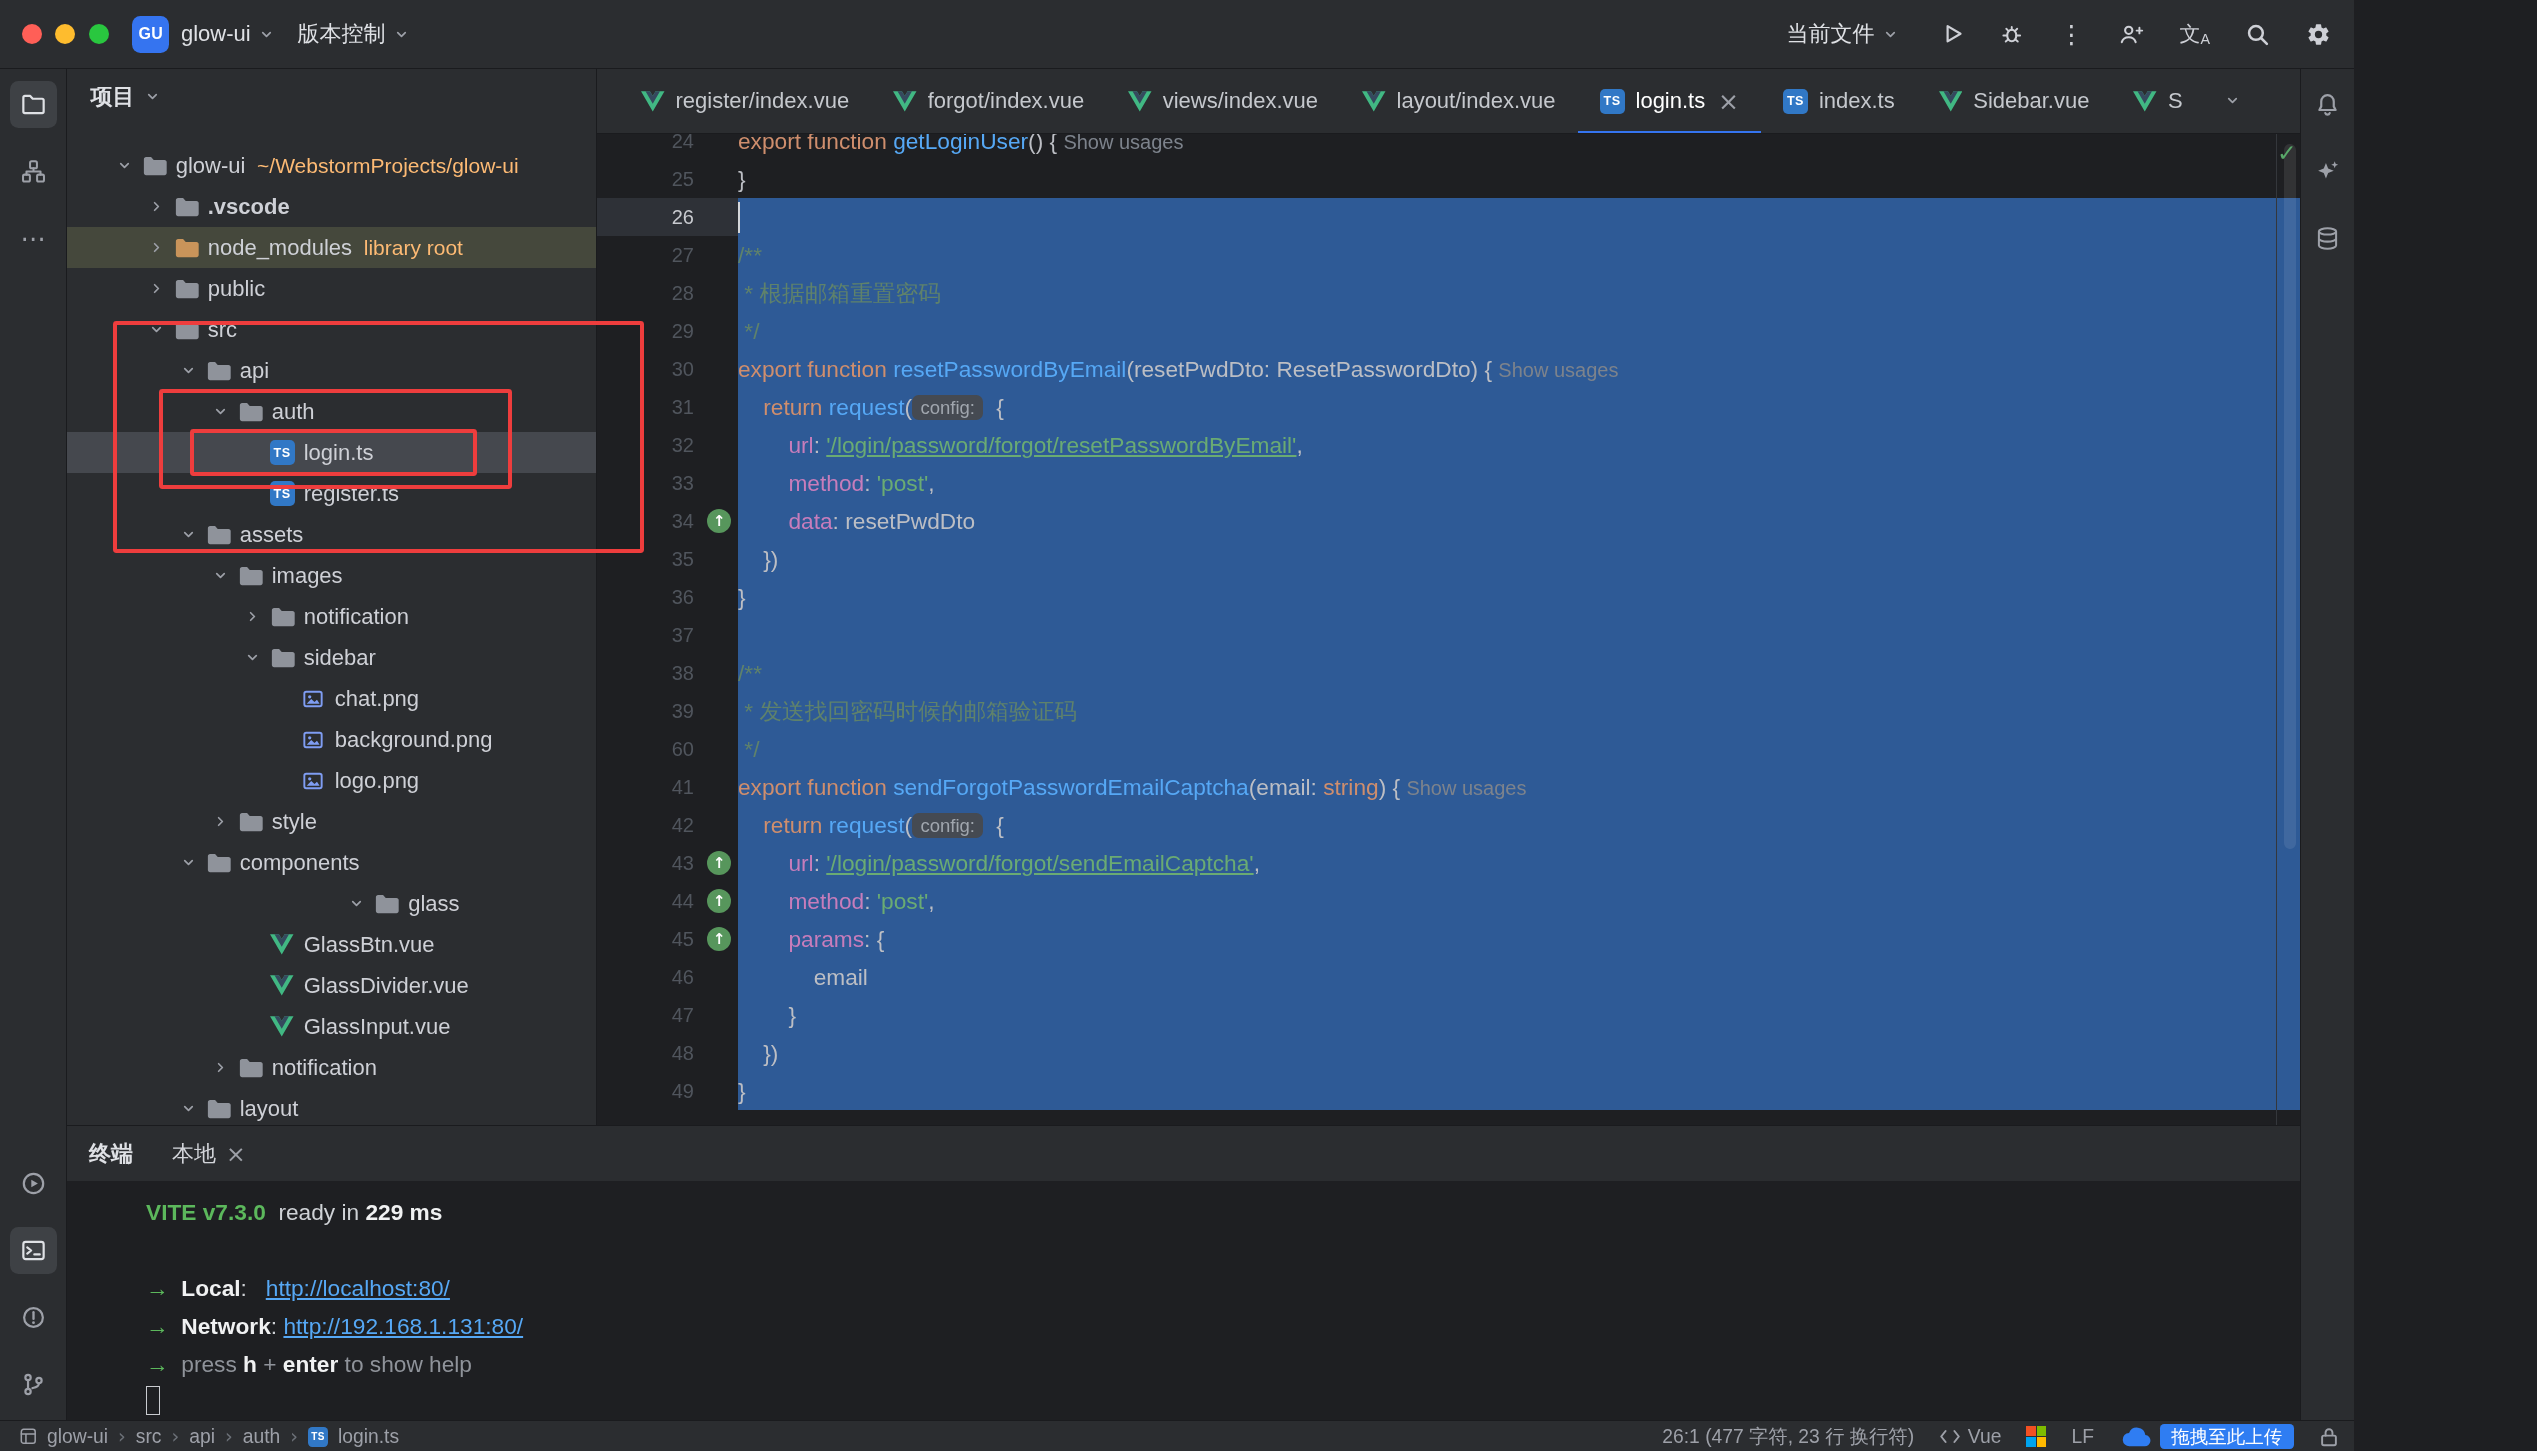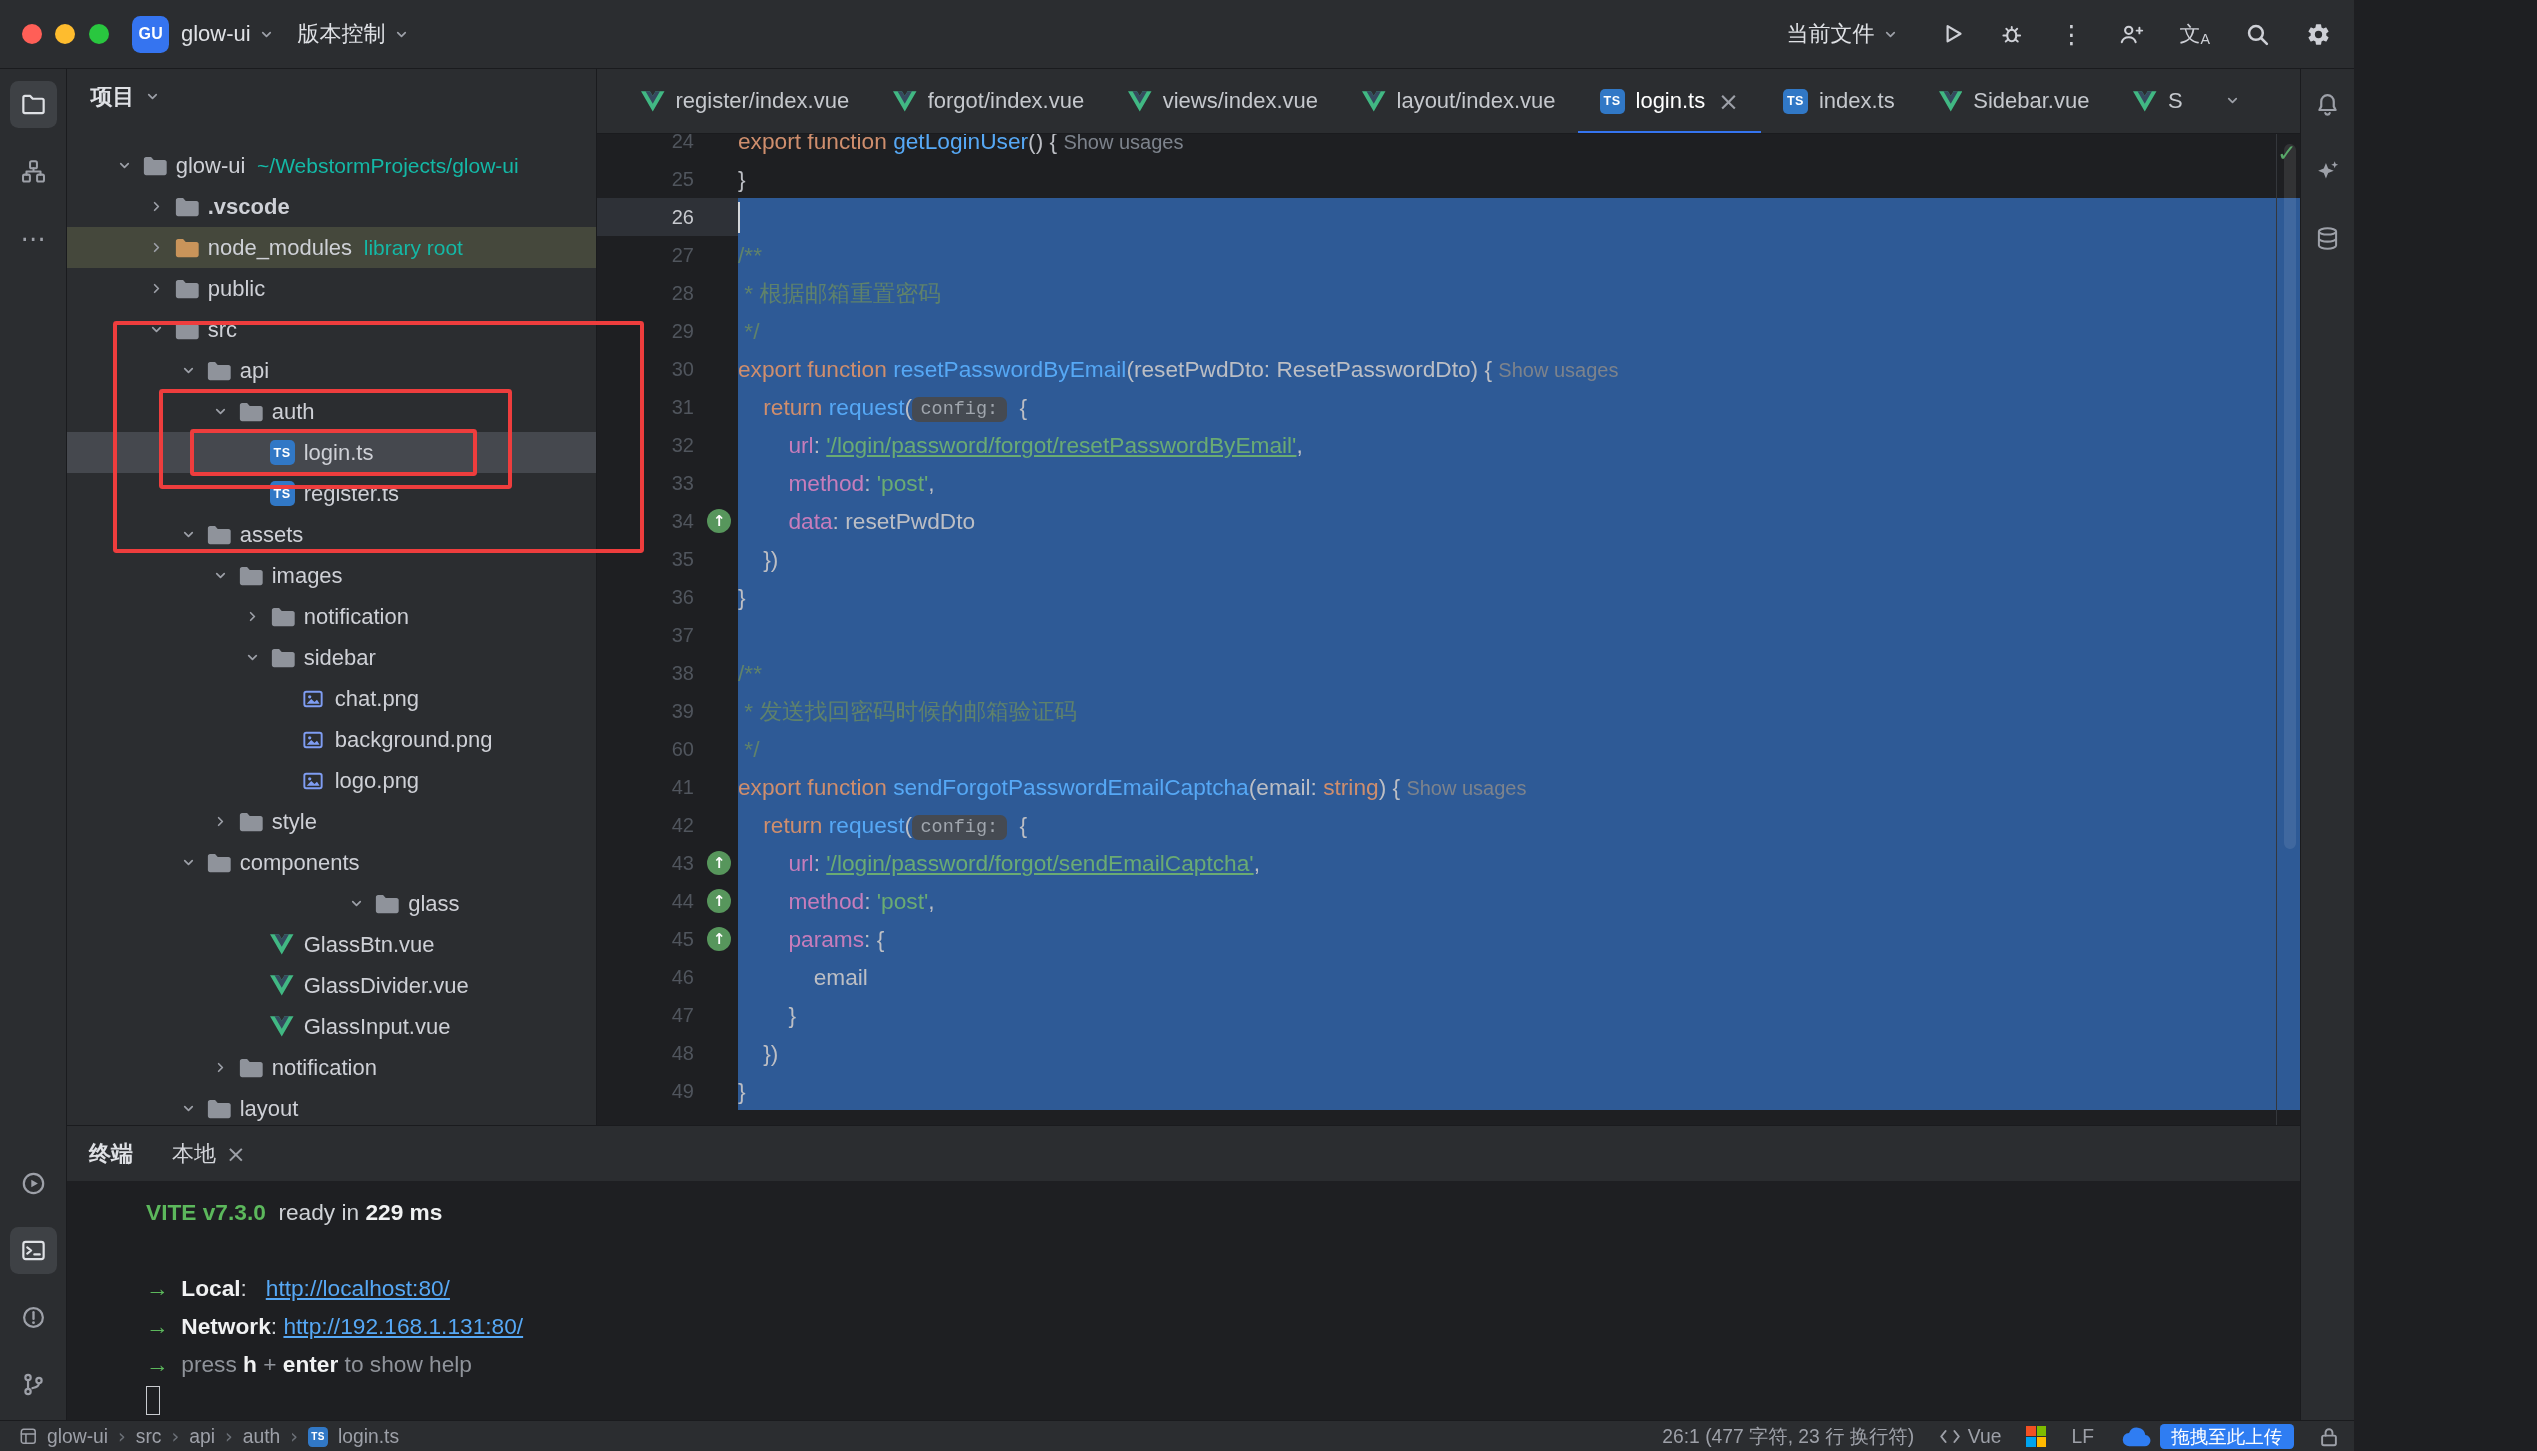--- a/index.html
+++ b/index.html
@@ -40,21 +40,21 @@
   .panel-header{height:55px;display:flex;align-items:center;gap:10px;padding-left:23.5px;color:#dfe1e5;
     font-size:22px;font-weight:600}
   .panel-header .chev-sm{color:#9da0a8}
   .tree{margin-top:21px}
   .trow{height:41px;display:flex;align-items:center;font-size:22px;color:#ced0d6;cursor:pointer;white-space:nowrap}
   .trow.selected{background:#45484e}
   .trow.excluded{background:#45483c}
   .chev,.chev-spacer{width:30px;min-width:30px;display:inline-flex;justify-content:center;color:#9da0a8}
   .chev.closed svg{transform:rotate(-90deg)}
   .t-icon{width:30px;min-width:30px;display:inline-flex;justify-content:center;margin-right:6.7px}
-  .t-sec{color:#14b8a6;margin-left:11.7px;font-size:21px}
+  .t-sec{color:#fdba74;margin-left:11.7px;font-size:21px}
   .ts-badge{display:inline-flex;align-items:center;justify-content:center;width:25px;height:25px;border-radius:5px;
     background:#3178c6;color:#fff;font-size:12.6px;font-weight:bold;letter-spacing:0.4px}
   .ts-badge.sm{width:20px;height:20px;font-size:10px;border-radius:4.2px}
 
   
   .editor-col{flex:1;display:flex;flex-direction:column;min-width:0}
   .tabbar{height:65px;background:#2b2d30;border-bottom:0.8px solid #1a1b1e;display:flex;align-items:stretch;
     padding-left:22px;position:relative;overflow:hidden}
   .tab{display:flex;align-items:center;gap:11px;padding:0 22px;color:#c5c8cd;font-size:22px;position:relative;
     cursor:pointer;white-space:nowrap}
@@ -75,21 +75,21 @@
   .gicon{position:absolute;right:6.7px;top:6.7px;width:24px;height:24px;border-radius:50%;background:#57965c;
     color:#fff;display:flex;align-items:center;justify-content:center;font-size:15px;font-weight:bold}
   .code-area{flex:1;position:relative;overflow:hidden}
   .code-lines{margin-top:-11.7px;position:relative}
   .code-line{height:38px;font-family:"DejaVu Sans Mono","Liberation Mono",monospace;font-size:22.7px;
     line-height:38px;white-space:pre;color:#bcbec4;position:relative}
   .code-line.sel{background-image:linear-gradient(#2e5a96,#2e5a96);background-size:1603px 100%;background-repeat:no-repeat}
   .tk-kw{color:#cf8e6d}.tk-fn{color:#56a8f5}.tk-prop{color:#c77dbb}.tk-str{color:#6aab73}
   .tk-strlink{color:#6aab73;text-decoration:underline}.tk-cmt{color:#5f826b}.tk-d{color:#bcbec4}
   .usage-hint{color:#7d838c;font-family:"Liberation Sans",sans-serif;font-size:20px}
-  .inlay-pill{display:inline-block;font-family:Liberation Mono, monospace;font-size:18.5px;line-height:25px;
+  .inlay-pill{display:inline-block;font-family:Liberation Sans, sans-serif;font-size:18.5px;line-height:25px;
     background:#454a52;color:#a0a6ae;border-radius:6.7px;padding:0 8.4px;margin-right:6.7px;vertical-align:1.7px}
   .caret-bar{position:absolute;left:0;top:3.4px;width:1.7px;height:31px;background:#d4d6da}
   .col-guide{position:absolute;top:0;bottom:0;left:1603px;width:0.8px;background:#3a3e45}
   .stripe-line{position:absolute;top:0;bottom:0;right:23.5px;width:0.8px;background:#34373c}
   .scroll-thumb{position:absolute;top:10px;right:4.2px;width:11.7px;height:705px;border-radius:5.9px;background:rgba(255,255,255,.09)}
   .check{position:absolute;top:5px;right:3.4px;color:#59a869;font-size:23.5px;font-weight:bold}
 
   
   .terminal{height:295px;border-top:0.8px solid #1a1b1e;display:flex;flex-direction:column;background:#1e1f22}
   .term-header{height:55px;background:#2b2d30;display:flex;align-items:center}

